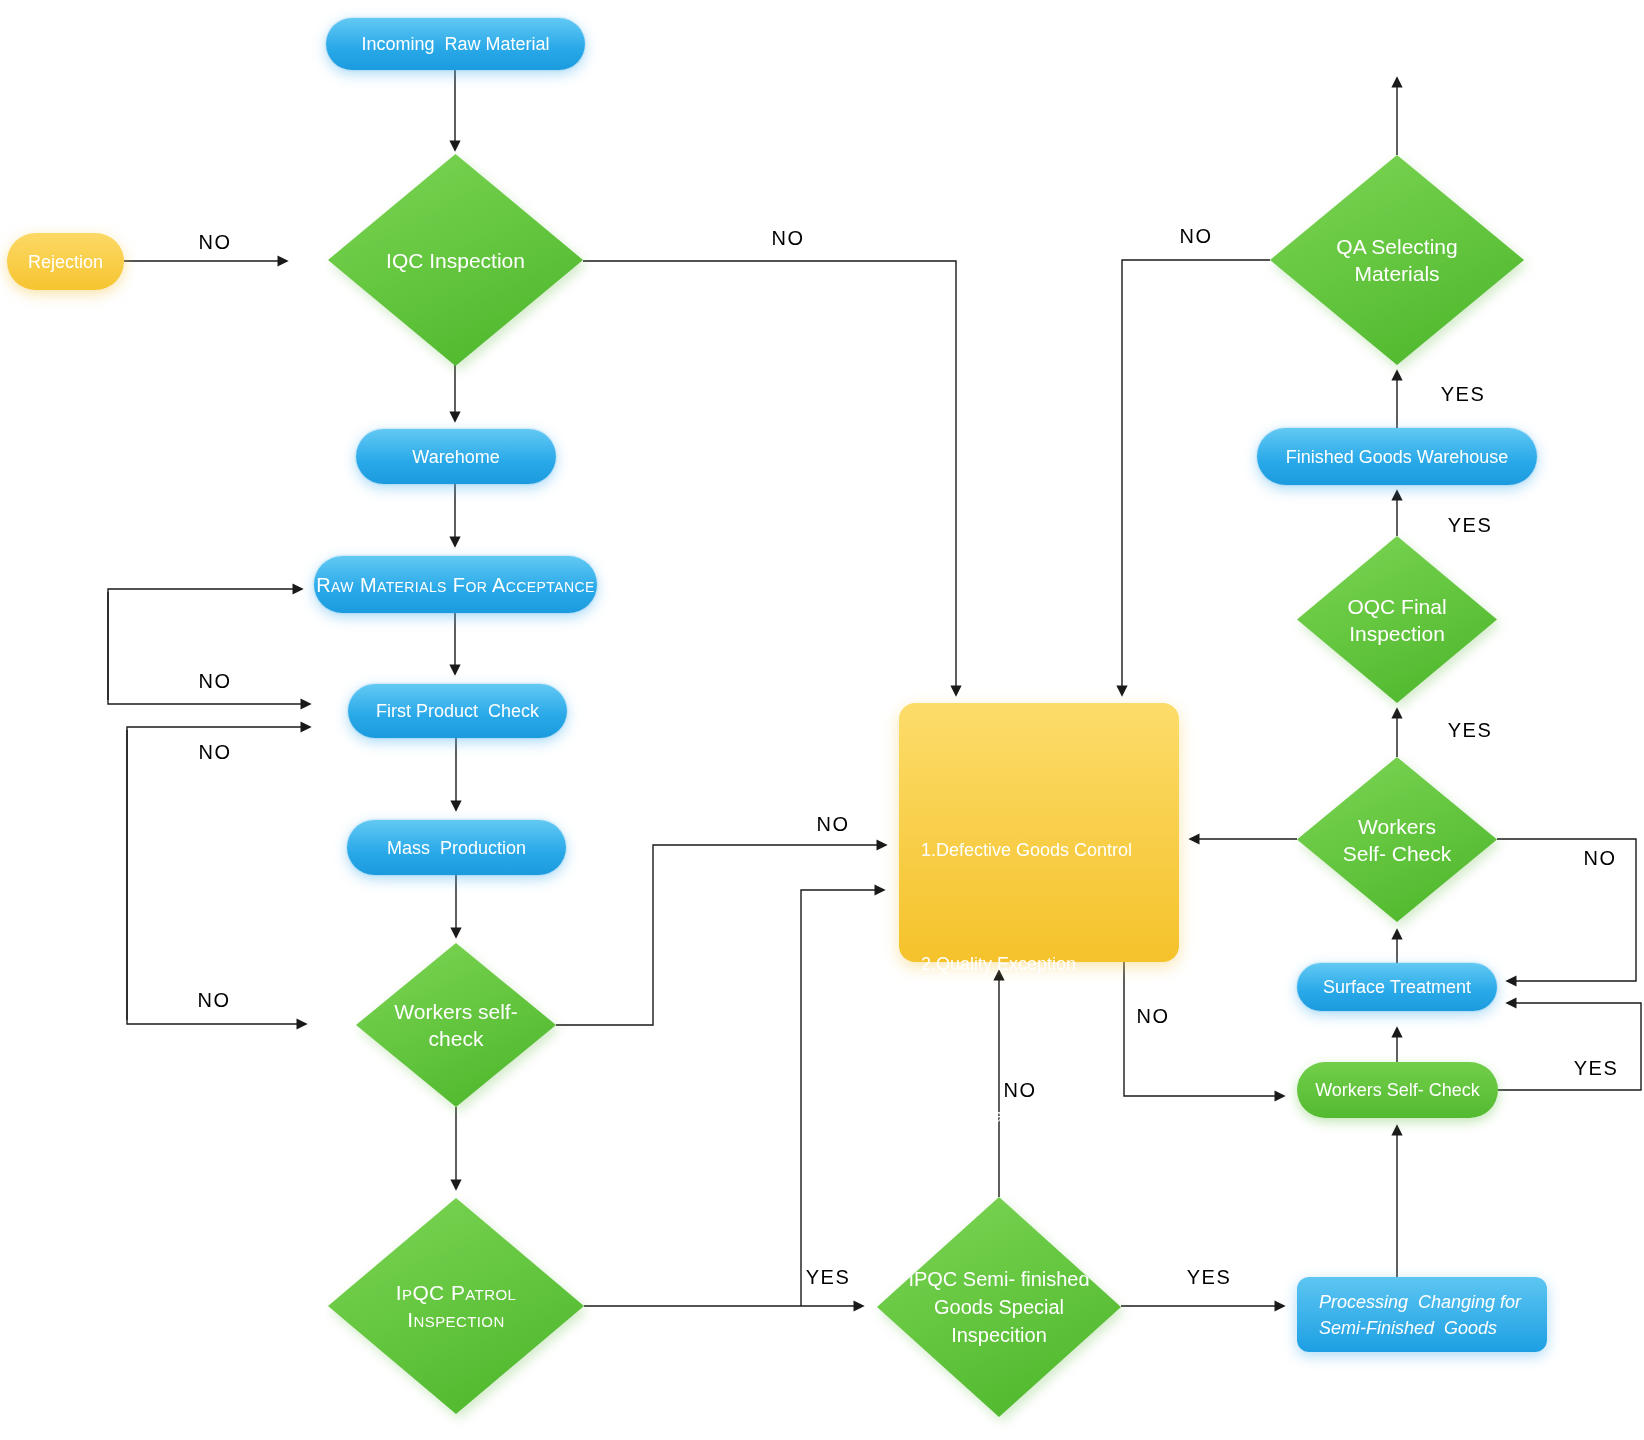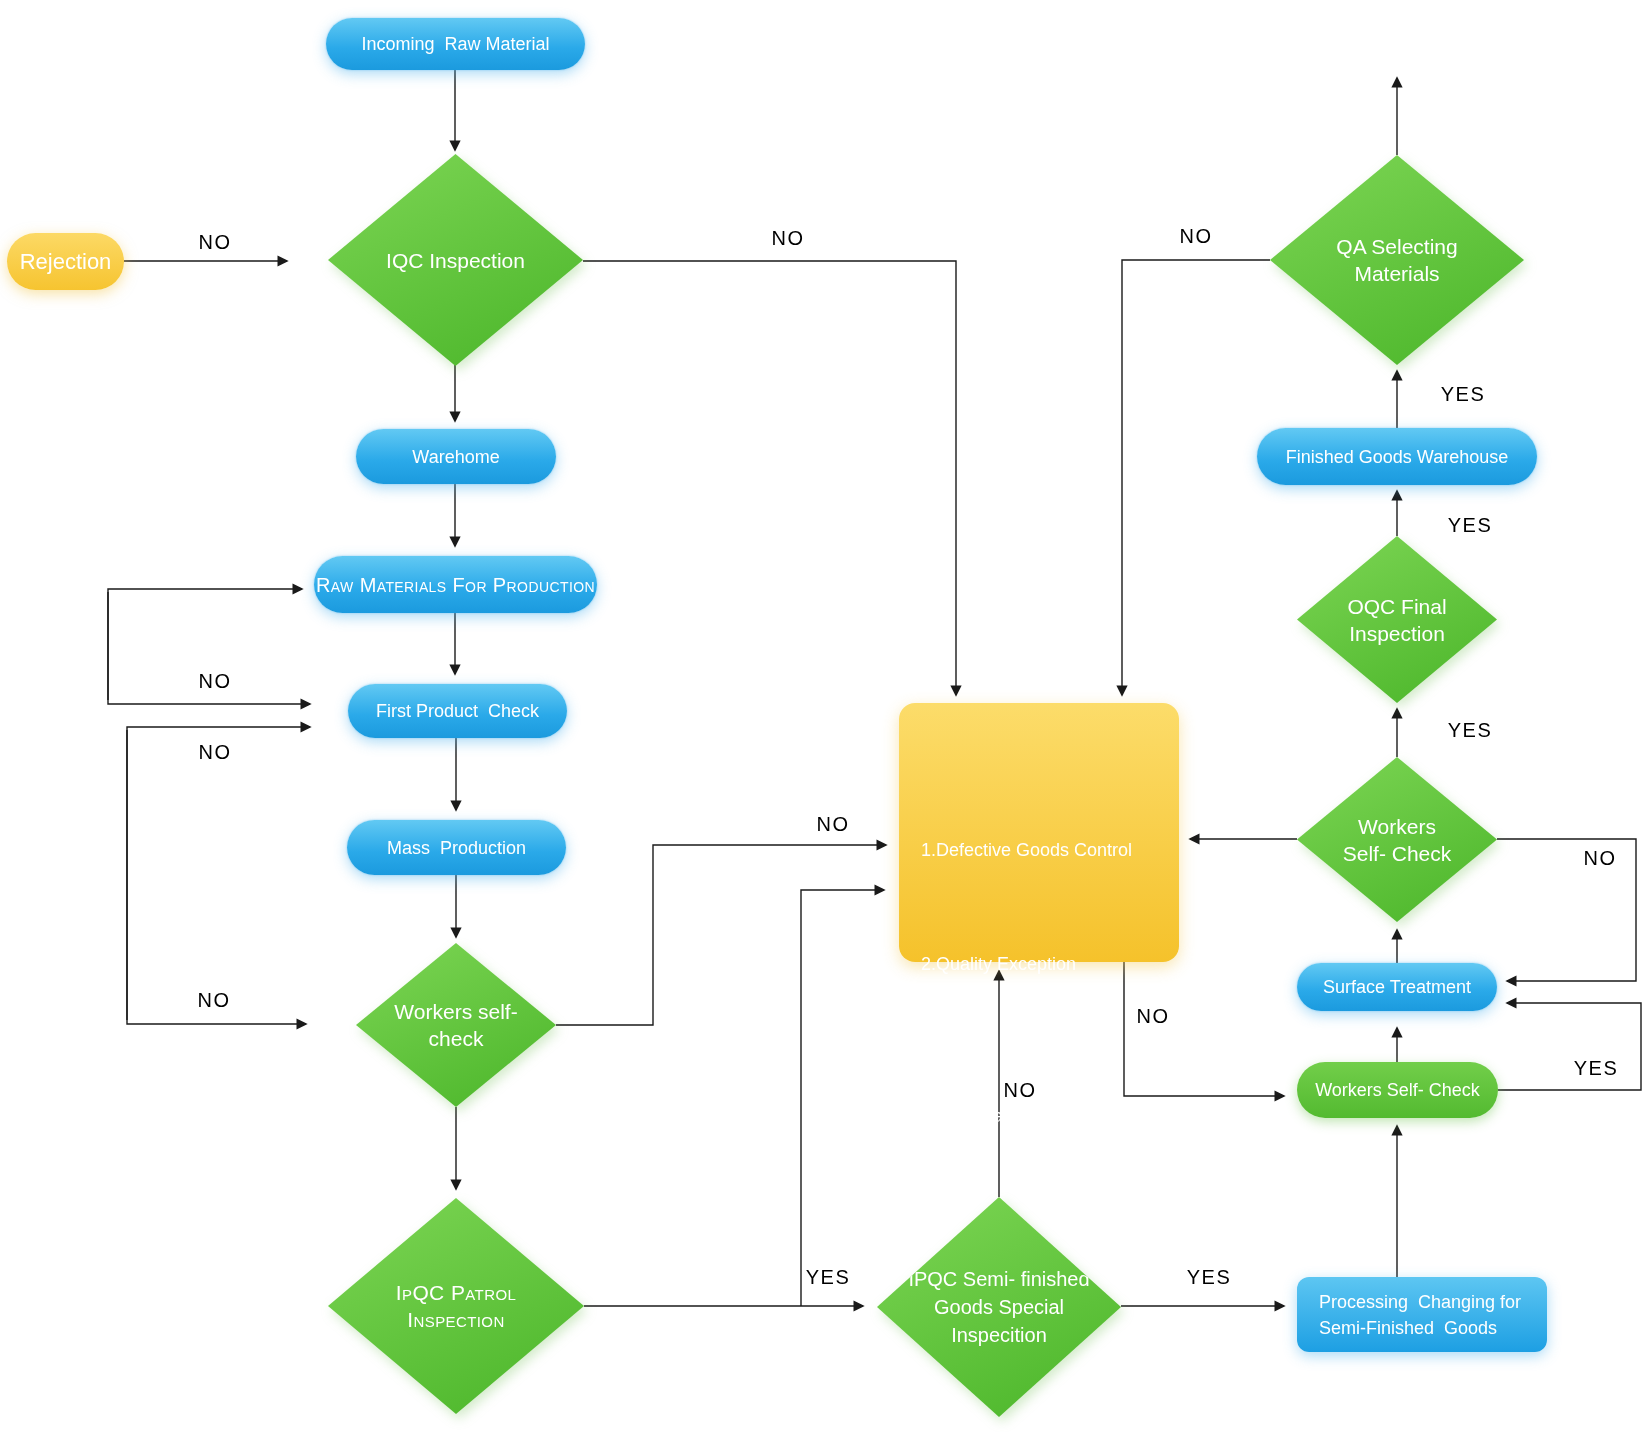--- a/index.html
+++ b/index.html
@@ -31,20 +31,21 @@
   }
   .pill-green{
     border-radius:999px;
     background:linear-gradient(180deg,#72ce4a 0%,#53ba30 100%);
     box-shadow:0 4px 12px rgba(120,200,90,.45);
   }
   .rect-blue{
     border-radius:12px;
     background:linear-gradient(180deg,#5dc6f2 0%,#1d9fe3 100%);
     box-shadow:0 4px 14px rgba(70,175,235,.45);
+    font-style:italic;
   }
   .rect-yellow{
     border-radius:16px;
     background:linear-gradient(180deg,#fcdc6a 0%,#f5c22b 100%);
     box-shadow:0 5px 16px rgba(242,200,80,.45);
     display:block;
     text-align:left;
     padding:52px 35px 0 22px;
     line-height:38px;
     box-sizing:border-box;
@@ -130,29 +131,29 @@
   <span class="elabel" style="left:1153px;top:1016px">NO</span>
   <span class="elabel" style="left:1209px;top:1277px">YES</span>
   <span class="elabel" style="left:1596px;top:1068px">YES</span>
   <span class="elabel" style="left:1600px;top:858px">NO</span>
   <span class="elabel" style="left:1470px;top:730px">YES</span>
   <span class="elabel" style="left:1470px;top:525px">YES</span>
   <span class="elabel" style="left:1463px;top:394px">YES</span>
 
   <div class="node pill-blue" style="left:326px;top:18px;width:259px;height:52px">Incoming  Raw Material</div>
 
-  <div class="node pill-yellow" style="left:7px;top:233px;width:117px;height:57px;font-size:22px">Rejection</div>
+  <div class="node pill-yellow" style="left:7px;top:233px;width:117px;height:57px;font-size:18px">Rejection</div>
 
   <div class="diamond-wrap" style="left:328px;top:154px;width:255px;height:212px">
     <div class="diamond"><span class="lbl" style="max-width:80%">IQC Inspection</span></div>
   </div>
 
   <div class="node pill-blue" style="left:356px;top:429px;width:200px;height:55px">Warehome</div>
 
-  <div class="node pill-blue smallcaps" style="left:314px;top:556px;width:283px;height:57px;font-size:20px">Raw Materials For Production</div>
+  <div class="node pill-blue smallcaps" style="left:314px;top:556px;width:283px;height:57px;font-size:20px">Raw Materials For Acceptance</div>
 
   <div class="node pill-blue" style="left:348px;top:684px;width:219px;height:54px">First Product  Check</div>
 
   <div class="node pill-blue" style="left:347px;top:820px;width:219px;height:55px">Mass  Production</div>
 
   <div class="diamond-wrap" style="left:356px;top:943px;width:200px;height:164px">
     <div class="diamond"><span class="lbl">Workers self-check</span></div>
   </div>
 
   <div class="diamond-wrap" style="left:328px;top:1198px;width:256px;height:216px">

